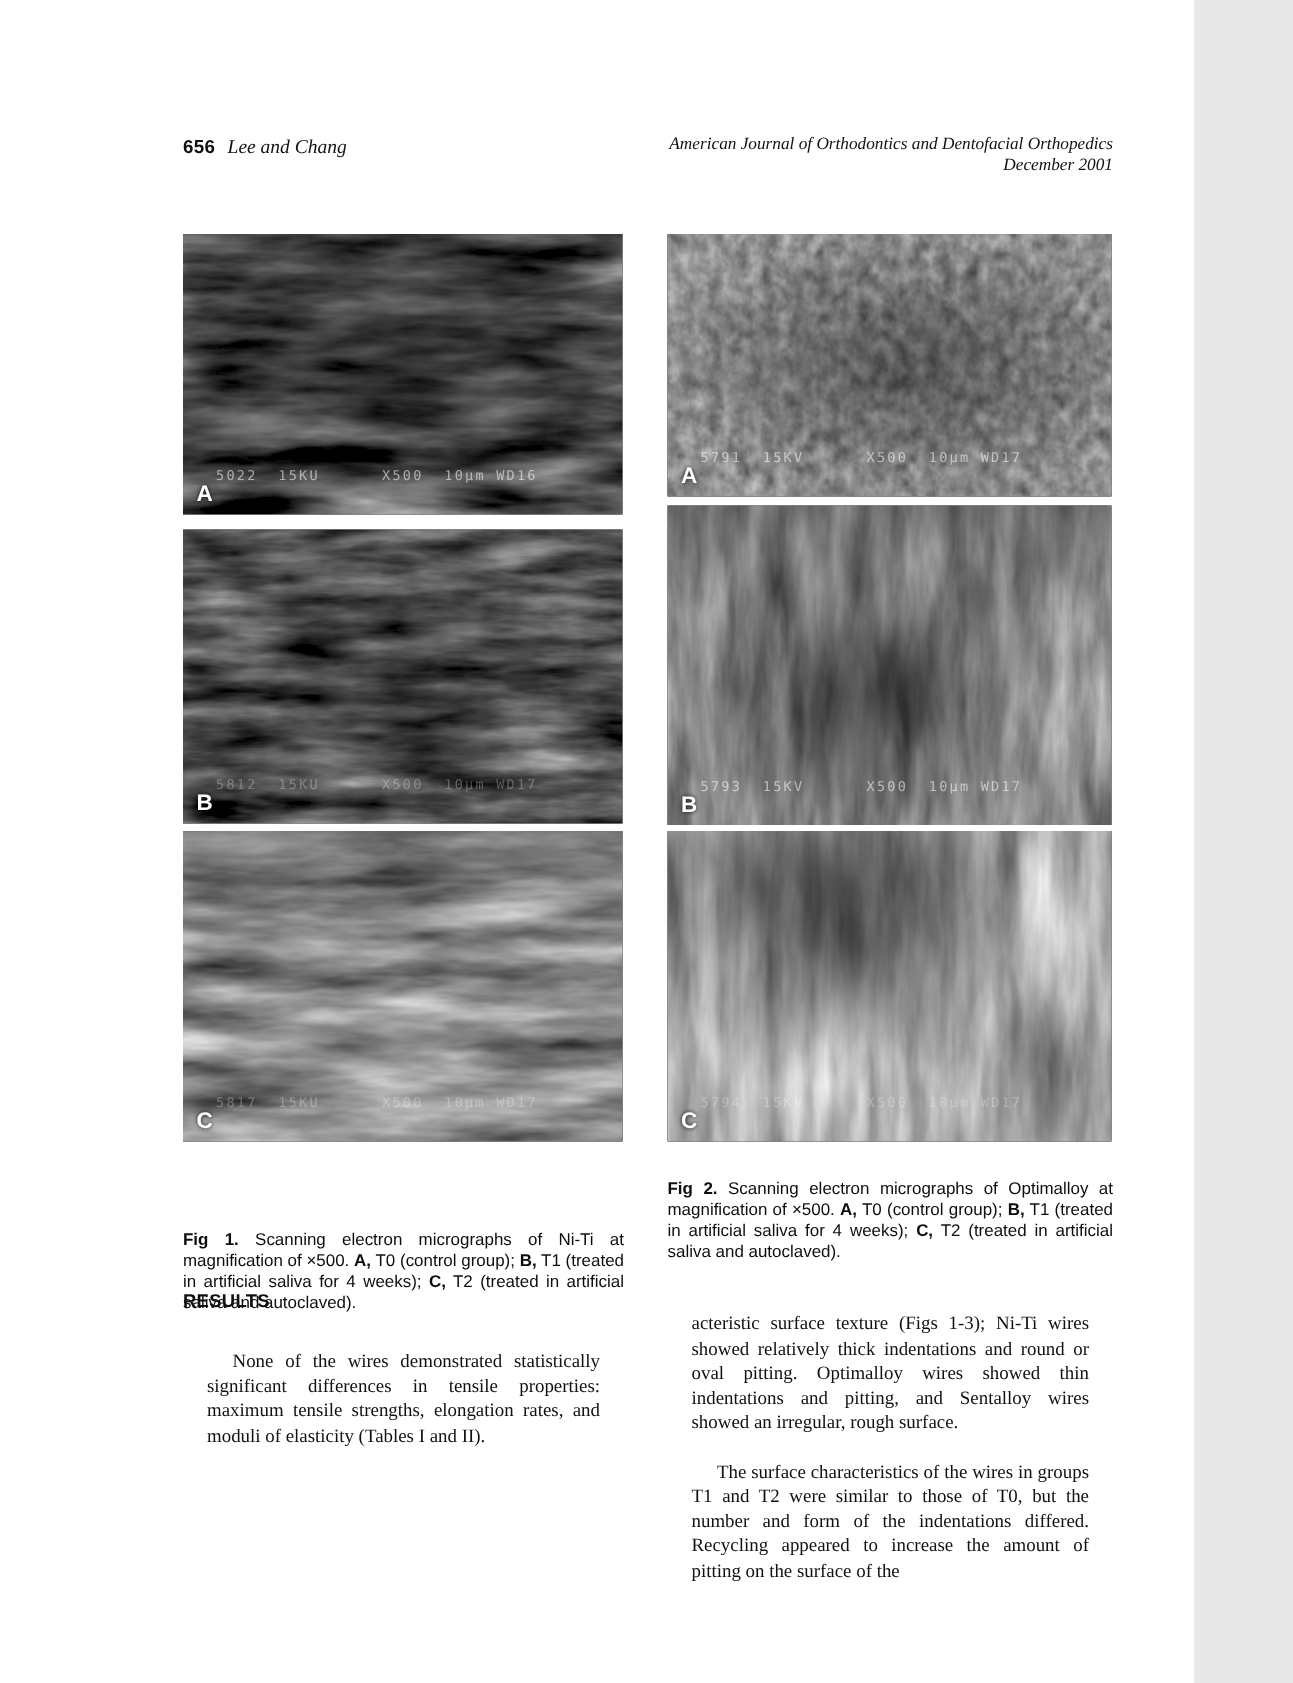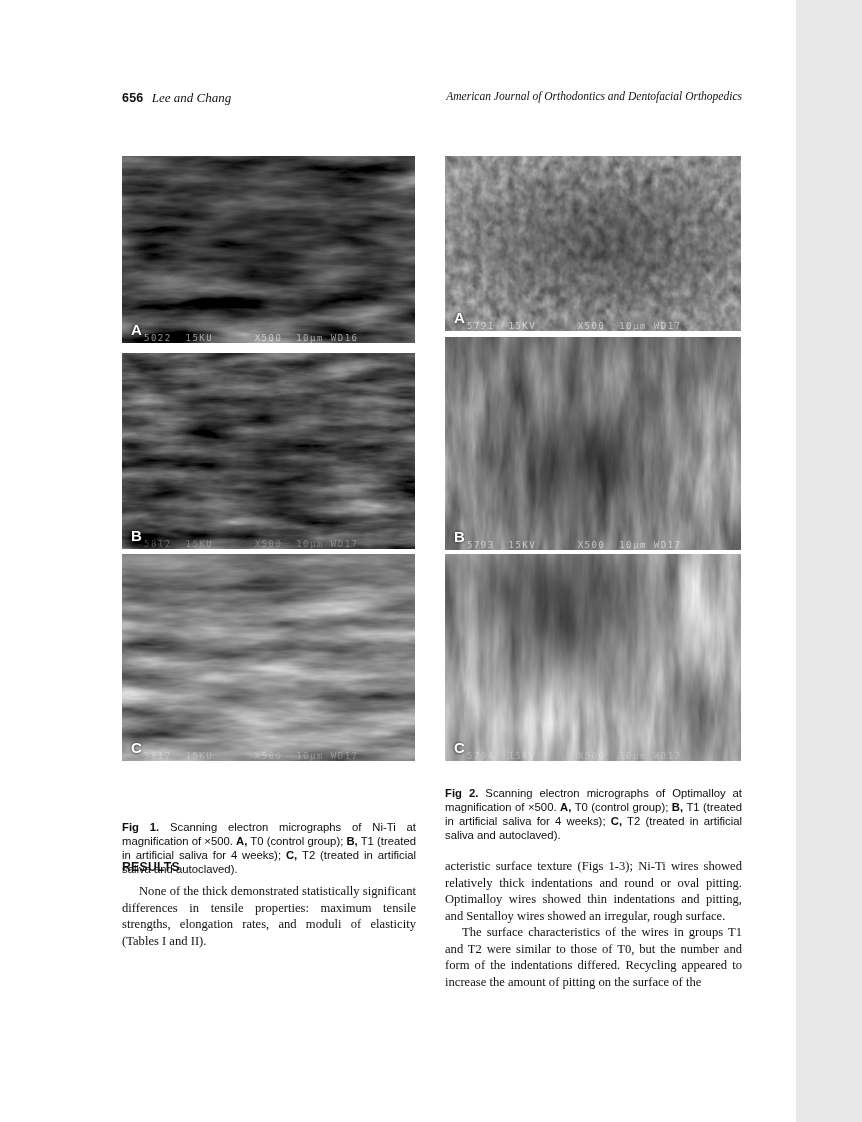--- a/index.html
+++ b/index.html
@@ -28,42 +28,42 @@
   #p1c .shade{background:linear-gradient(180deg,rgba(0,0,0,0.15),rgba(0,0,0,0) 40%);}
   #p2a .shade{background:radial-gradient(ellipse at 55% 50%,rgba(0,0,0,0.45),rgba(0,0,0,0.05) 78%);}
   #p2b .shade{background:radial-gradient(ellipse at 45% 60%,rgba(0,0,0,0.55),rgba(0,0,0,0) 60%),linear-gradient(180deg,rgba(0,0,0,0.25),rgba(0,0,0,0) 35%);}
   #p2c .shade{background:radial-gradient(ellipse at 40% 18%,rgba(0,0,0,0.50),rgba(0,0,0,0) 55%);}
   .plabel{
     position:absolute;left:9px;bottom:6px;color:#fff;
     font-family:"Liberation Sans",sans-serif;font-weight:bold;font-size:15px;
     text-shadow:0 0 3px rgba(0,0,0,0.9);line-height:1;
   }
   .sem-note{
-    position:absolute;left:0;bottom:0;width:100%;box-sizing:border-box;padding-left:22px;
+    position:absolute;left:0;bottom:20px;width:100%;box-sizing:border-box;padding-left:22px;
     font-family:"DejaVu Sans Mono",monospace;font-size:9px;letter-spacing:1.5px;
     color:rgba(255,255,255,0.55);white-space:pre;line-height:1;
   }
   .sem-note.faint{color:rgba(255,255,255,0.28);}
   
   .caption{
     position:absolute;font-family:"Liberation Sans",sans-serif;
     font-size:11.3px;line-height:14px;text-align:justify;color:#0d0d0d;
   }
   #cap1{left:122px;top:820px;width:294px;}
   #cap2{left:445px;top:786px;width:297px;}
   .caption .b{font-weight:bold;}
   
   .results-head{
     position:absolute;left:122px;top:860px;
     font-family:"Liberation Sans",sans-serif;font-weight:bold;font-size:12.3px;letter-spacing:0.2px;
   }
   .coltext{position:absolute;font-size:12.6px;line-height:16.5px;text-align:justify;}
   #colL{left:122px;top:883px;width:294px;}
   #colR{left:445px;top:858px;width:297px;}
-  .coltext p{margin:0;text-indent:17px;}
+  .coltext p{margin:16px;text-indent:17px;}
   .coltext p.noindent{text-indent:0;}
 </style>
 </head>
 <body>
 
 <svg width="0" height="0" style="position:absolute" aria-hidden="true">
   <defs>
     <filter id="f1a" x="0" y="0" width="100%" height="100%">
       <feTurbulence type="fractalNoise" baseFrequency="0.011 0.05" numOctaves="4" seed="14"></feTurbulence>
       <feColorMatrix type="matrix" values="0.34 0.34 0.32 0 0  0.34 0.34 0.32 0 0  0.34 0.34 0.32 0 0  0 0 0 0 1"></feColorMatrix>
@@ -123,20 +123,21 @@
 
 <div class="page">
 
   <div class="header">
     <div class="hdr-left">
       <span class="pagenum">656</span>
       <span class="authors">Lee and Chang</span>
     </div>
     <div class="hdr-right">
       <div>American Journal of Orthodontics and Dentofacial Orthopedics</div>
+      <div>December 2001</div>
     </div>
   </div>
 
   <div class="panel" id="p1a">
     <svg class="tex" preserveAspectRatio="none">
         <rect width="100%" height="100%" filter="url(#f1a)"></rect>
       </svg>
     <div class="shade"></div>
     <div class="sem-note">5022  15KU      X500  10µm WD16</div>
     <div class="plabel">A</div>
@@ -183,21 +184,21 @@
     <div class="plabel">C</div>
   </div>
 
   <div class="caption" id="cap1"><span class="b">Fig 1.</span><span> Scanning electron micrographs of Ni-Ti at magnification of ×500. </span><span class="b">A,</span><span> T0 (control group); </span><span class="b">B,</span><span> T1 (treated in artificial saliva for 4 weeks); </span><span class="b">C,</span><span> T2 (treated in artificial saliva and autoclaved).</span></div>
 
   <div class="caption" id="cap2"><span class="b">Fig 2.</span><span> Scanning electron micrographs of Optimalloy at magnification of ×500. </span><span class="b">A,</span><span> T0 (control group); </span><span class="b">B,</span><span> T1 (treated in artificial saliva for 4 weeks); </span><span class="b">C,</span><span> T2 (treated in artificial saliva and autoclaved).</span></div>
 
   <div class="results-head">RESULTS</div>
 
   <div class="coltext" id="colL">
-    <p>None of the thick demonstrated statistically significant differences in tensile properties: maximum tensile strengths, elongation rates, and moduli of elasticity (Tables I and II).</p>
+    <p>None of the wires demonstrated statistically significant differences in tensile properties: maximum tensile strengths, elongation rates, and moduli of elasticity (Tables I and II).</p>
   </div>
 
   <div class="coltext" id="colR">
     <p class="noindent">acteristic surface texture (Figs 1-3); Ni-Ti wires showed relatively thick indentations and round or oval pitting. Optimalloy wires showed thin indentations and pitting, and Sentalloy wires showed an irregular, rough surface.</p>
     <p>The surface characteristics of the wires in groups T1 and T2 were similar to those of T0, but the number and form of the indentations differed. Recycling appeared to increase the amount of pitting on the surface of the</p>
   </div>
 
 </div>
 
 </body></html>

